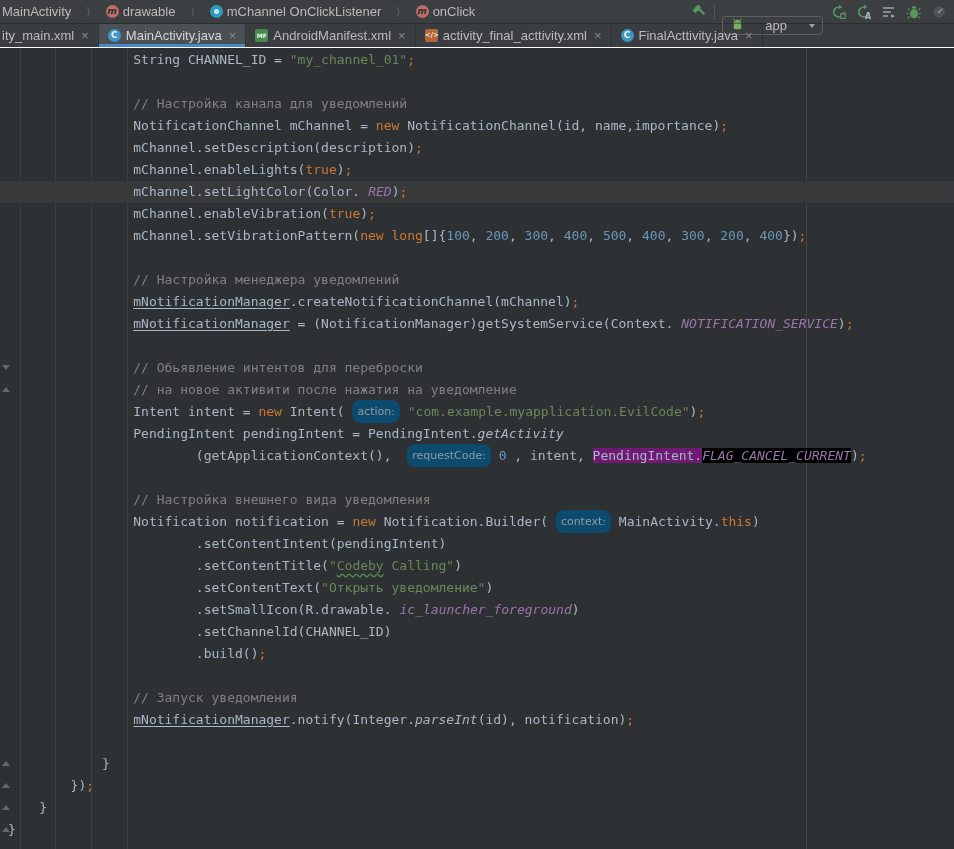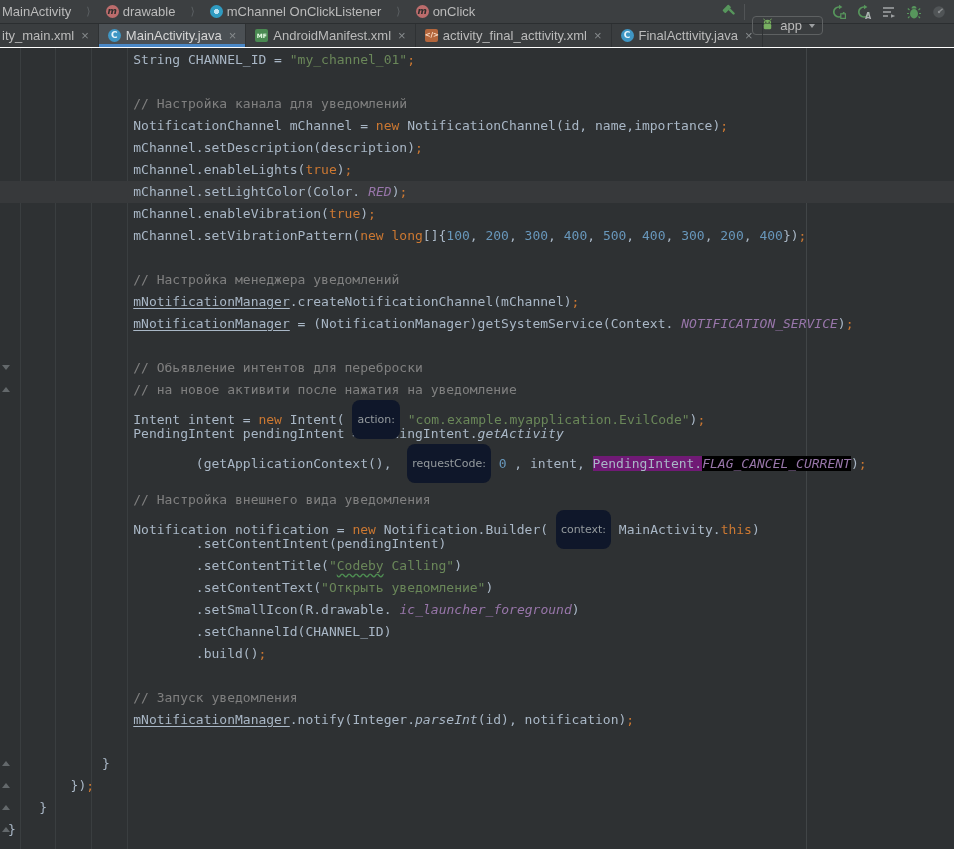--- a/index.html
+++ b/index.html
@@ -12,21 +12,21 @@
   .crumbs { display:flex; align-items:center; gap:14px; color:#bbbbbb; font-size:13px; white-space:nowrap; }
   .crumb { display:flex; align-items:center; gap:4px; cursor:pointer; }
   .crumb-sep { color:#5c6164; font-size:11px; padding:0 1px; }
   .bc-m { width:13px; height:13px; border-radius:50%; background:#bc6c6c; color:#2d2d2d;
           font:italic bold 9px/13px "DejaVu Sans",sans-serif; text-align:center; display:inline-block; }
   .bc-c { width:13px; height:13px; border-radius:50%; display:inline-block;
           background:radial-gradient(circle at 50% 50%, #bfe3f2 0 2.5px, #2f9bc1 2.5px); }
   .toolbar-right { display:flex; align-items:center; gap:7px; }
   .tb-icon { width:18px; height:18px; display:inline-flex; align-items:center; justify-content:center; cursor:pointer; }
   .sep-line { width:1px; height:16px; background:#515456; display:inline-block; }
-  .combo { display:flex; align-items:center; gap:5px; border:1px solid #5e6162; border-radius:4px;
+  .combo { display:flex; align-items:center; gap:20px; border:1px solid #5e6162; border-radius:4px;
            height:19px; padding:0 7px; color:#bbbbbb; font-size:13px; cursor:pointer; white-space:nowrap;margin-top:28px; }
   .dd-arrow { width:0; height:0; border-left:3.5px solid transparent; border-right:3.5px solid transparent;
               border-top:4px solid #9da0a2; display:inline-block; margin-left:2px; }
 
   
   .tabbar { height:24px; background:#3a3d3f; display:flex; align-items:stretch;
             border-bottom:1px solid #ffffff; overflow:hidden; }
   .tab { display:flex; align-items:center; gap:5px; padding:0 9px; font-size:13px; color:#bbbbbb;
          border-right:1px solid #2f3234; cursor:pointer; white-space:nowrap; }
   .tab:first-child { padding-left:2px; }
@@ -48,21 +48,21 @@
   .line { height:22px; padding-left:8px; }
   .line.current { background:#37393b; }
   .k  { color:#cc7832; }
   .s  { color:#6a8759; }
   .c  { color:#808080; }
   .n  { color:#6897bb; }
   .ct { color:#9876aa; font-style:italic;margin-left:8px; }
   .it { font-style:italic; }
   .f  { text-decoration:underline; text-underline-offset:2px; }
   .sc { color:#cc7832; }
-  .h  { background:#0f172a; color:#949a9d; border-radius:8px; padding:12px 5px;
+  .h  { background:#0c4a6e; color:#949a9d; border-radius:8px; padding:4px 5px;
         font:11px/15px "DejaVu Sans",sans-serif; display:inline-block; transform:translateY(-1px); }
   .hp { background:#701a75; }
   .hc { background:#000000; color:#9876aa; font-style:italic; }
   .ty { color:#6a8759; text-decoration:underline wavy #4e8f52; text-underline-offset:3px; }
   .fold { position:absolute; left:2px; width:0; height:0;
           border-left:4px solid transparent; border-right:4px solid transparent; cursor:pointer; }
   .fold.down { border-top:5px solid #63686b; }
   .fold.up   { border-bottom:5px solid #63686b; }
 </style>
 </head>

